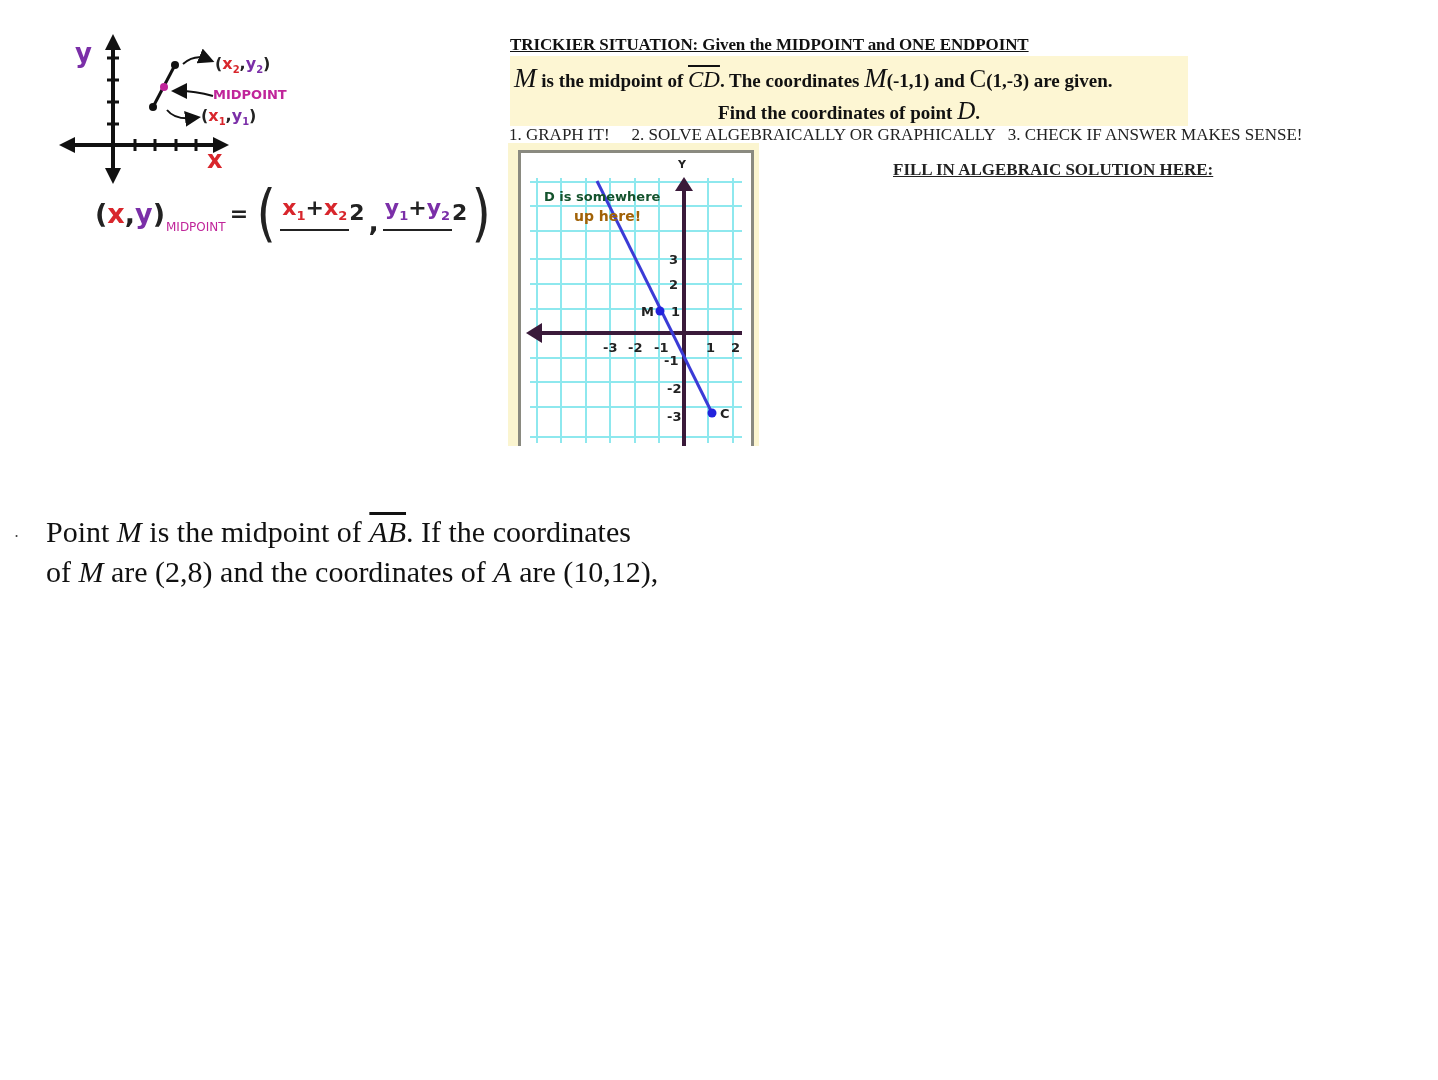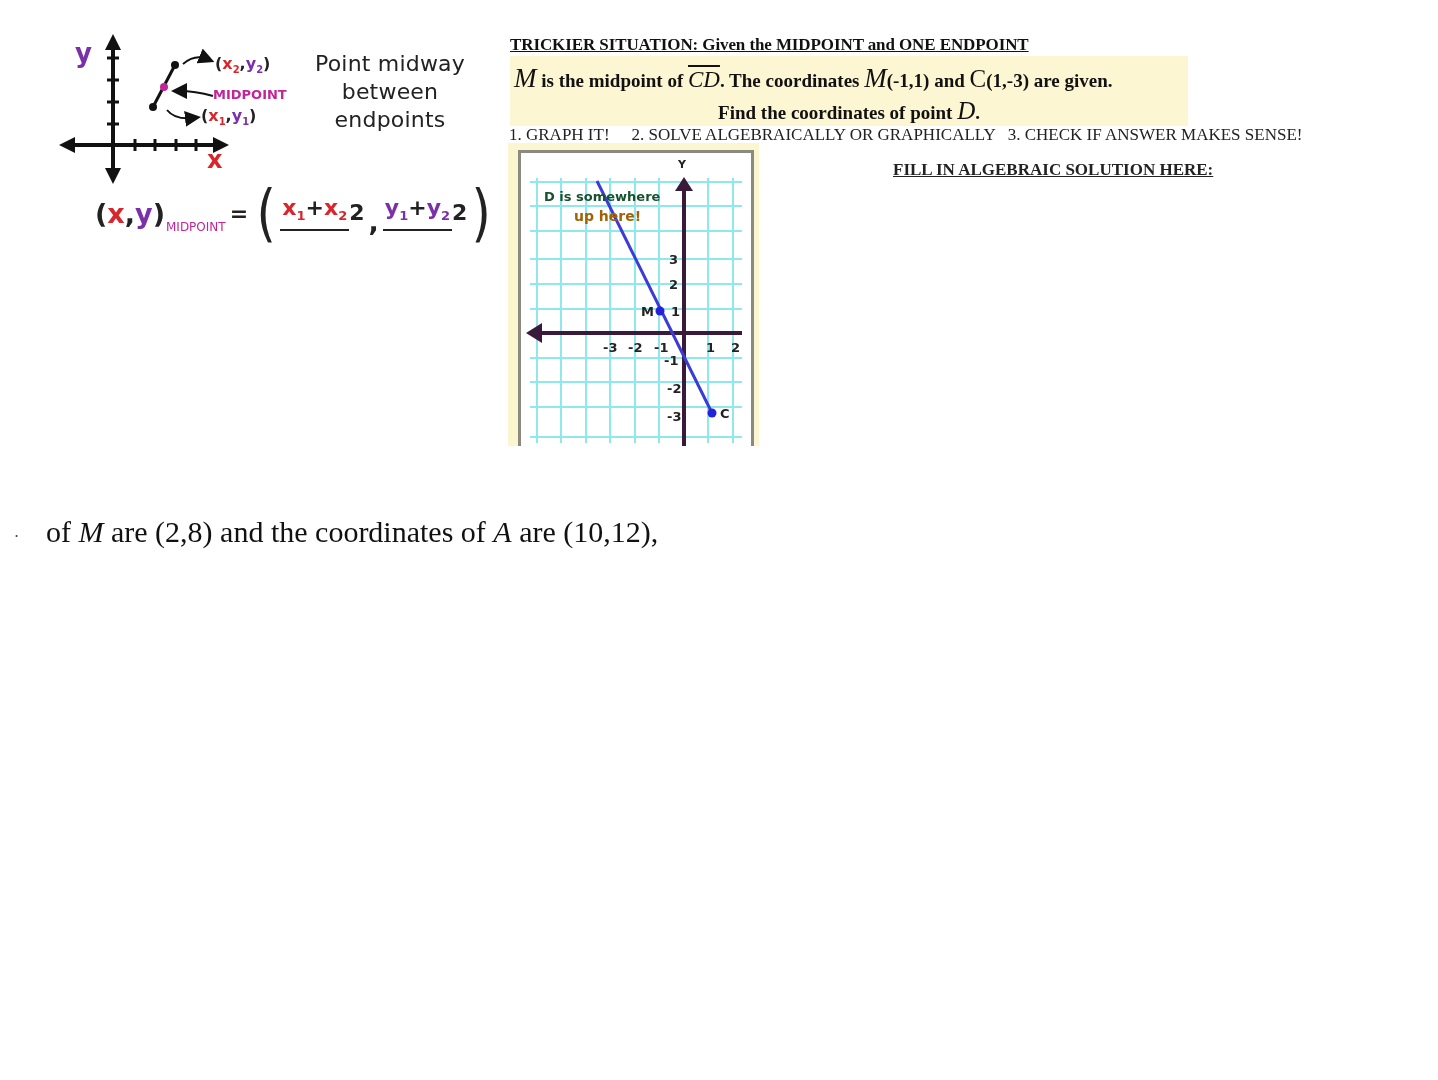--- a/index.html
+++ b/index.html
@@ -90,25 +90,20 @@
   <div class="abs comic lbl-red" style="left:152px;top:118px;font-size:24px;">x</div>
 
   <div class="abs" style="left:160px;top:26px;font-size:16px;font-weight:bold;color:#222;">
     (<span class="lbl-red">x<sub style="font-size:10px">2</sub></span>,<span class="lbl-purple">y<sub style="font-size:10px">2</sub></span>)
   </div>
   <div class="abs lbl-magenta" style="left:158px;top:59px;font-size:13px;font-weight:bold;">MIDPOINT</div>
   <div class="abs" style="left:146px;top:78px;font-size:16px;font-weight:bold;color:#222;">
     (<span class="lbl-red">x<sub style="font-size:10px">1</sub></span>,<span class="lbl-purple">y<sub style="font-size:10px">1</sub></span>)
   </div>
 
-  <div id="point-midway" class="abs">
-    <div>Point midway</div>
-    <div>between</div>
-    <div>endpoints</div>
-  </div>
 
   <div class="abs formula">
     <span>(</span>
       <span class="lbl-red">x</span>
       <span>,</span>
       <span class="lbl-purple">y</span>
       <span>)</span>
     <span class="sub-mid">MIDPOINT</span>
     <span style="margin:0 6px 0 4px;font-size:22px;">=</span>
     <span class="paren-big">(</span>
@@ -192,14 +187,15 @@
 <div class="abs" style="left:671px;top:304px;font-size:13px;font-weight:bold;color:#222;">1</div>
 <div class="abs" style="left:664px;top:353px;font-size:13px;font-weight:bold;color:#222;">-1</div>
 <div class="abs" style="left:667px;top:381px;font-size:13px;font-weight:bold;color:#222;">-2</div>
 <div class="abs" style="left:667px;top:409px;font-size:13px;font-weight:bold;color:#222;">-3</div>
 
 <div class="abs" style="left:641px;top:304px;font-size:13px;font-weight:bold;color:#222;">M</div>
 <div class="abs" style="left:720px;top:406px;font-size:13px;font-weight:bold;color:#222;">C</div>
 
 <div id="bullet" class="abs">·</div>
 <div id="bottom-problem" class="abs">
+  <div><span>Point </span><i>M</i><span> is the midpoint of </span><i class="overline">AB</i><span>.  If the coordinates</span></div>
   <div><span>of </span><i>M</i><span> are (2,8) and the coordinates of </span><i>A</i><span> are (10,12),</span></div>
 </div>
 
 </body></html>

